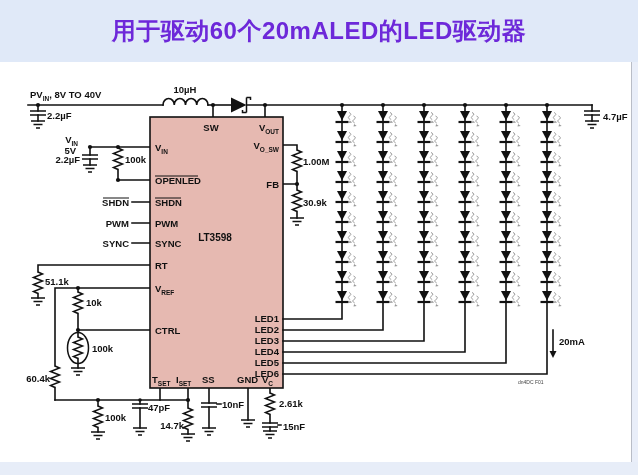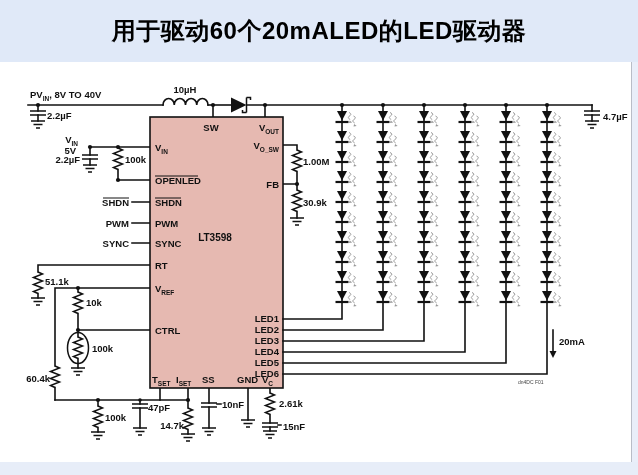--- a/index.html
+++ b/index.html
@@ -1,20 +1,20 @@
 <!DOCTYPE html>
 <html><head>
 <meta charset="utf-8">
 <style>
   html,body{margin:0;padding:0;}
   #stage{position:relative;width:638px;height:475px;background:#e9eef9;overflow:hidden;
          font-family:"Liberation Sans",sans-serif;}
   .banner{position:absolute;left:0;top:0;width:638px;height:62px;background:#e0e9f8;
           display:flex;align-items:center;justify-content:center;}
-  .banner h1{margin:0;font-size:24px;font-weight:bold;color:#000000;letter-spacing:0.5px;
+  .banner h1{margin:0;font-size:24px;font-weight:bold;color:#6d28d9;letter-spacing:0.5px;
              font-family:"Liberation Sans",sans-serif;}
   .panel{position:absolute;left:0;top:62px;width:631px;height:400px;background:#ffffff;
          border-right:1px solid #b9bdc7;}
   .bottomstrip{position:absolute;left:0;top:462px;width:638px;height:13px;background:#e7edf8;}
   svg{position:absolute;left:0;top:0;}
   .w{stroke:#111;stroke-width:1.6;fill:none;stroke-linecap:square;}
   .sym{stroke:#111;stroke-width:1.5;fill:none;}
   .sch-text{font:bold 9.5px "Liberation Sans",sans-serif;fill:#111;}
   .sub{font-size:6.5px;}
   .big{font-size:10px;}

